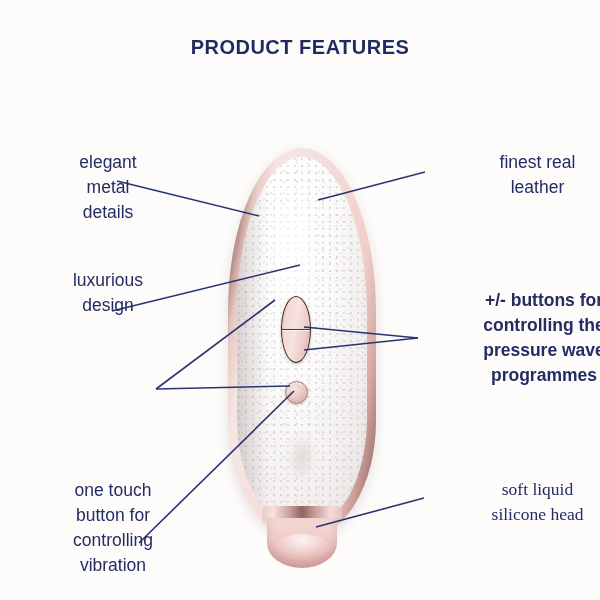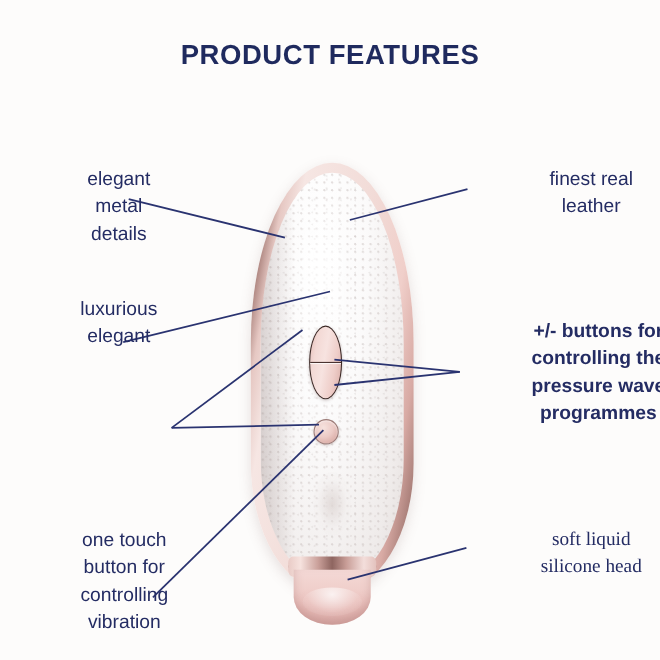--- a/index.html
+++ b/index.html
@@ -18,21 +18,21 @@
     -webkit-font-smoothing: antialiased;
   }
 
   
   #page-title {
     position: absolute;
     left: 0;
     top: 36px;
     width: 600px;
     text-align: center;
-    font-size: 25px;
+    font-size: 20px;
     font-weight: bold;
     letter-spacing: 0.5px;
     color: #1f2a5e;
     font-family: "Liberation Sans", sans-serif;
   }
 
   
   .callout {
     position: absolute;
     color: #242c63;
@@ -317,21 +317,21 @@
     <line x1="418" y1="338" x2="304" y2="350"></line>
 
     <line x1="424" y1="498" x2="316" y2="527"></line>
   </svg>
 
   <div class="callout left" id="callout-elegant-metal-details">elegant
 metal
 details</div>
 
   <div class="callout left" id="callout-luxurious-design">luxurious
-elegant</div>
+design</div>
 
 
   <div class="callout left" id="callout-one-touch-button">one touch
 button for
 controlling
 vibration</div>
 
   <div class="callout right" id="callout-finest-real-leather">finest real
 leather</div>
 

